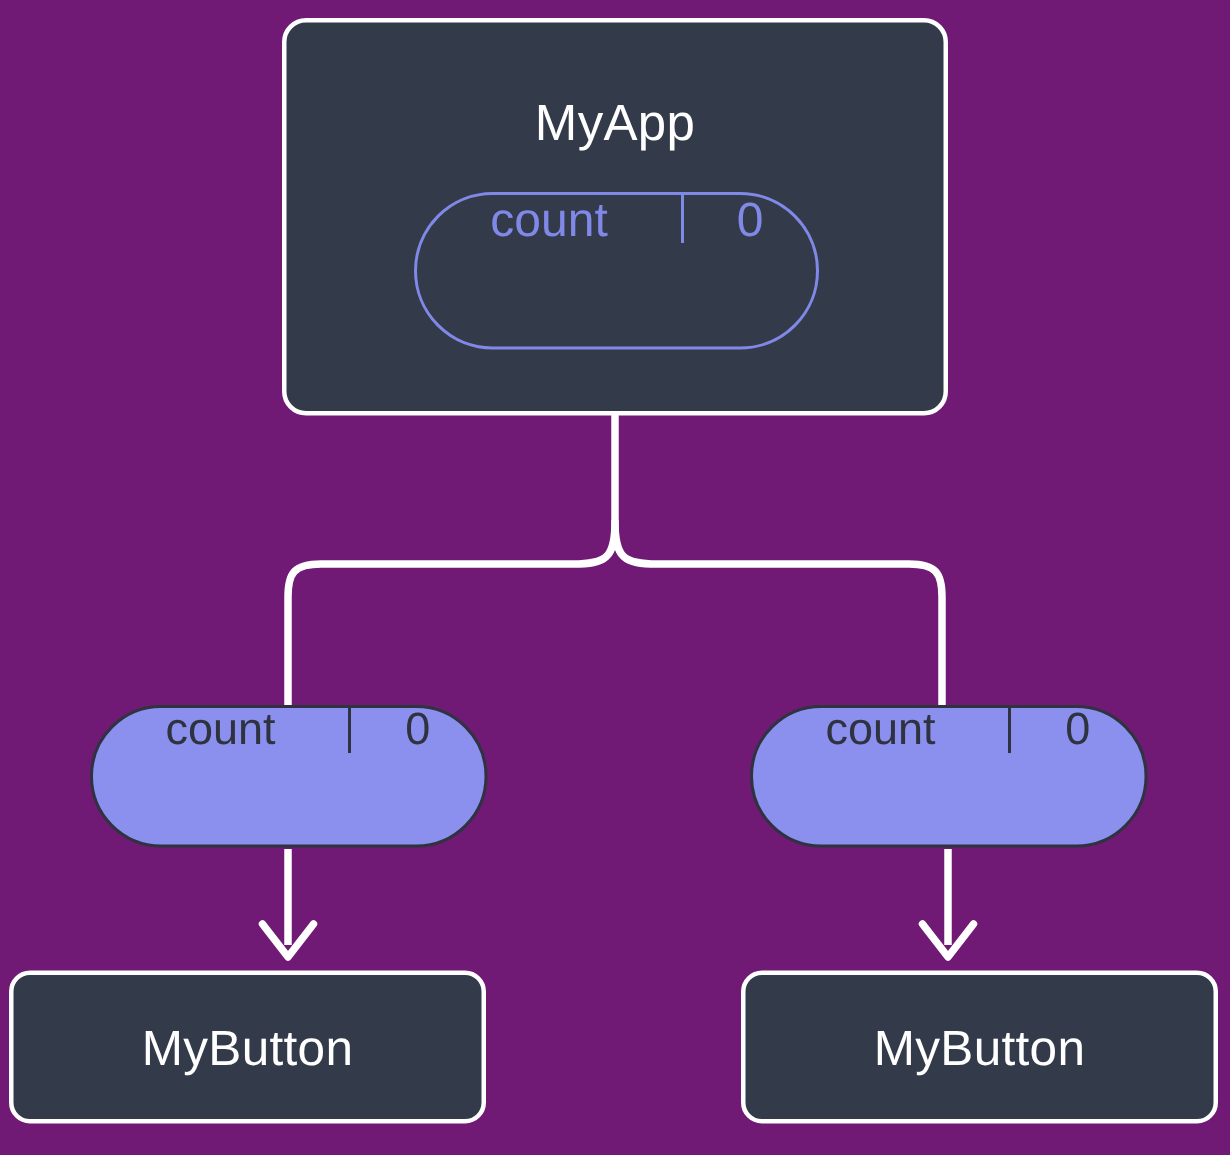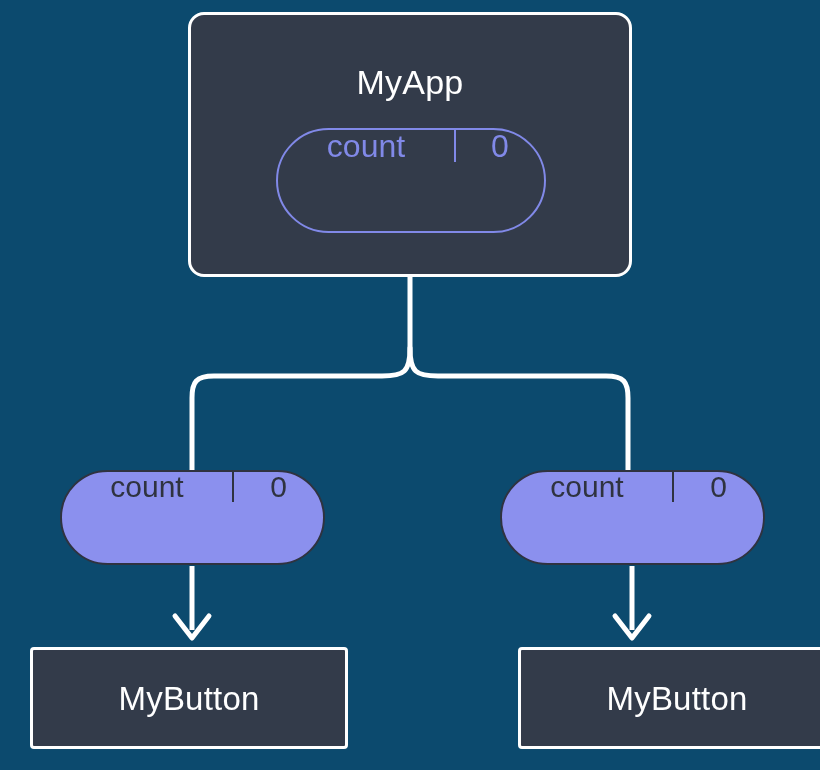--- a/index.html
+++ b/index.html
@@ -8,21 +8,21 @@
     padding: 0;
     background: #000000;
   }
   body {
     font-family: "Liberation Sans", "DejaVu Sans", sans-serif;
   }
   #canvas {
     position: relative;
     width: 820px;
     height: 770px;
-    background: #0c4a6e;
+    background: #701a75;
     overflow: hidden;
   }
   #edges {
     position: absolute;
     left: 0;
     top: 0;
     width: 820px;
     height: 770px;
     pointer-events: none;
   }
@@ -50,22 +50,21 @@
     color: #ffffff;
     font-size: 34px;
     font-weight: 400;
     letter-spacing: 0.2px;
     line-height: 1;
     margin-top: 50px;
   }
   .comp-box.leaf {
     width: 318px;
     height: 102px;
-    border-radius: 4px;
-    margin-left: 24px;
+    border-radius: 14px;
   }
   .comp-box.leaf.left  { left: 6px;   top: 647px; }
   .comp-box.leaf.right { left: 494px; top: 647px; }
   .comp-box.leaf .comp-title {
     margin-top: 0;
     font-size: 33px;
   }
 
   
   .pill {

